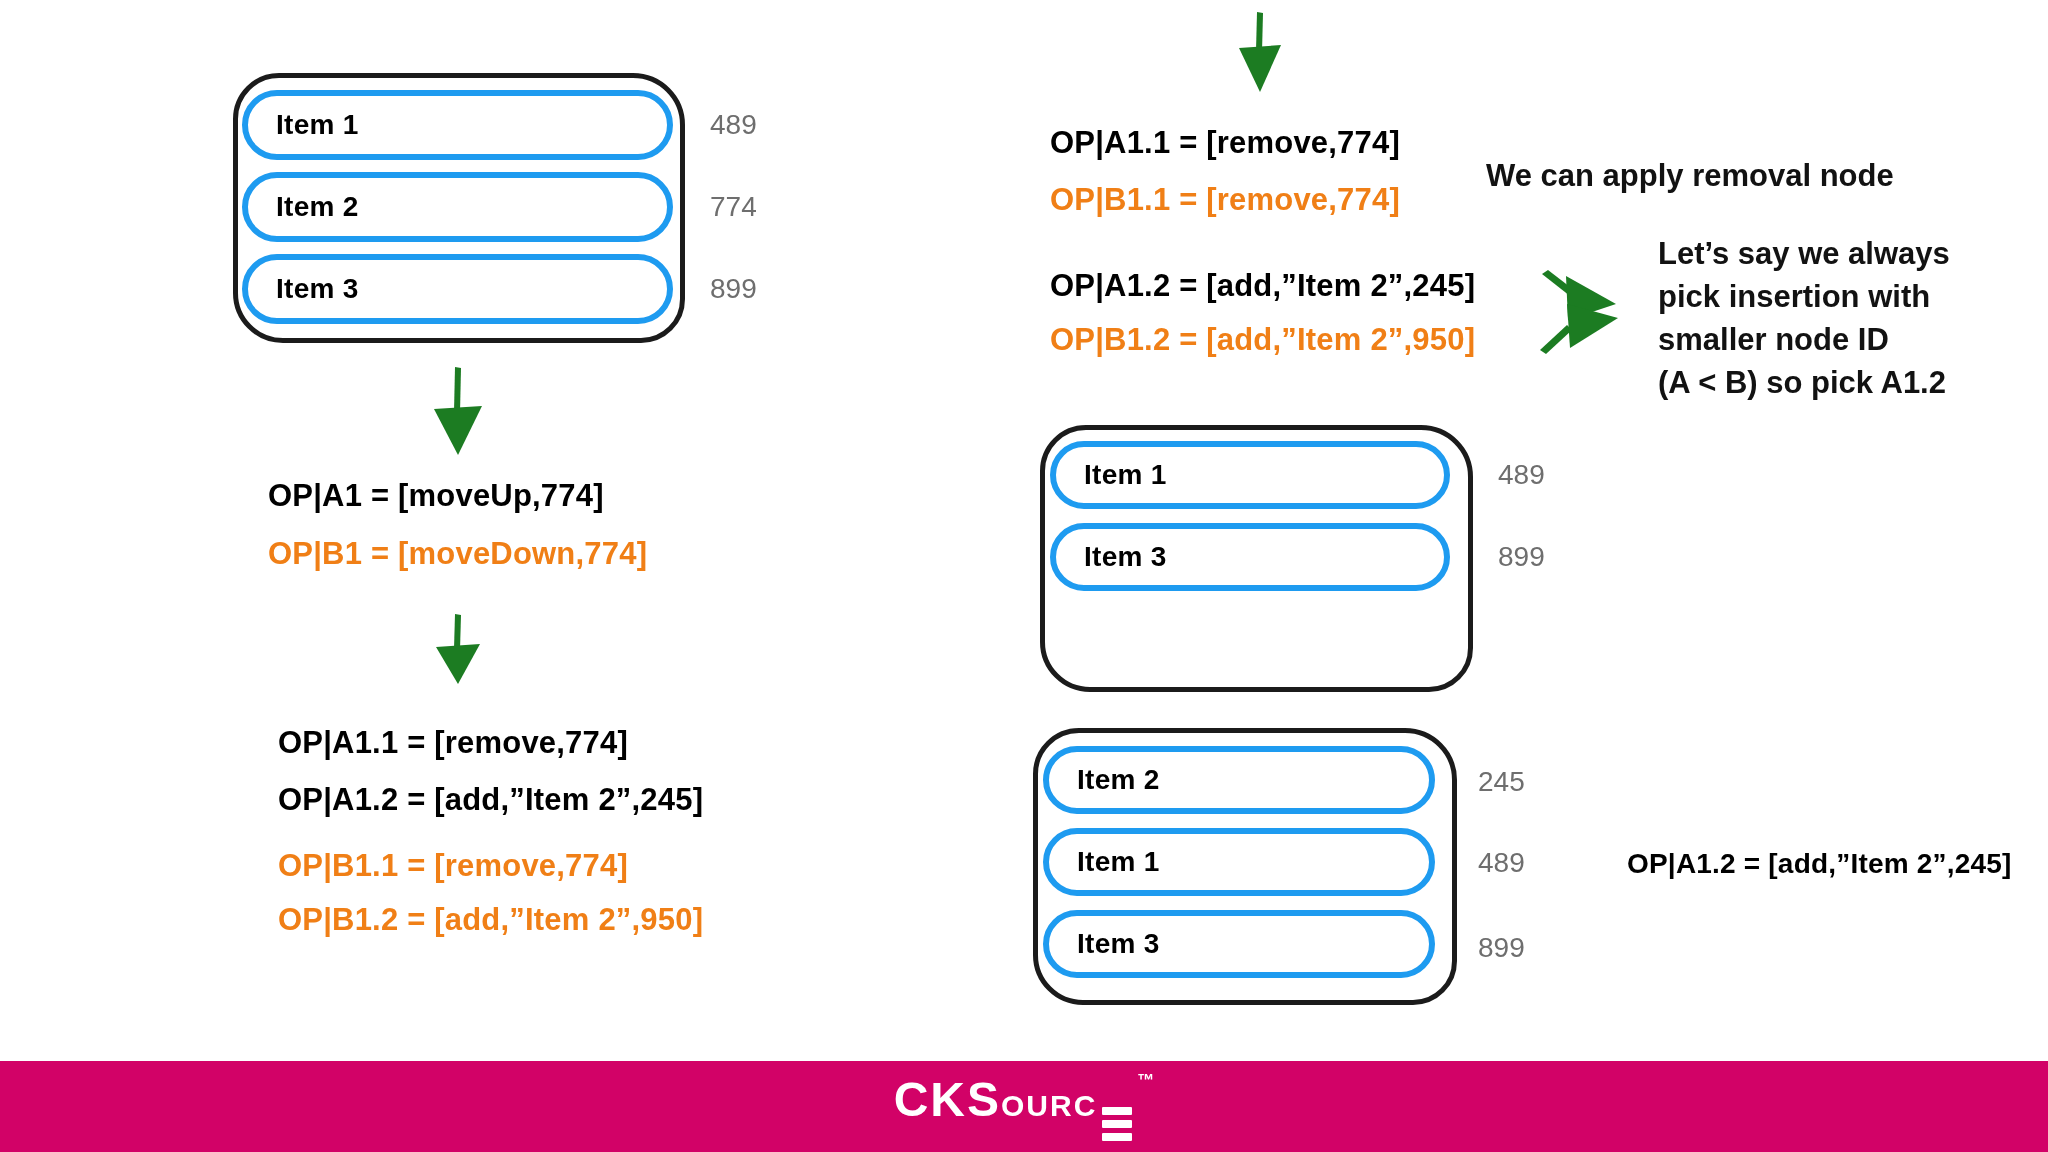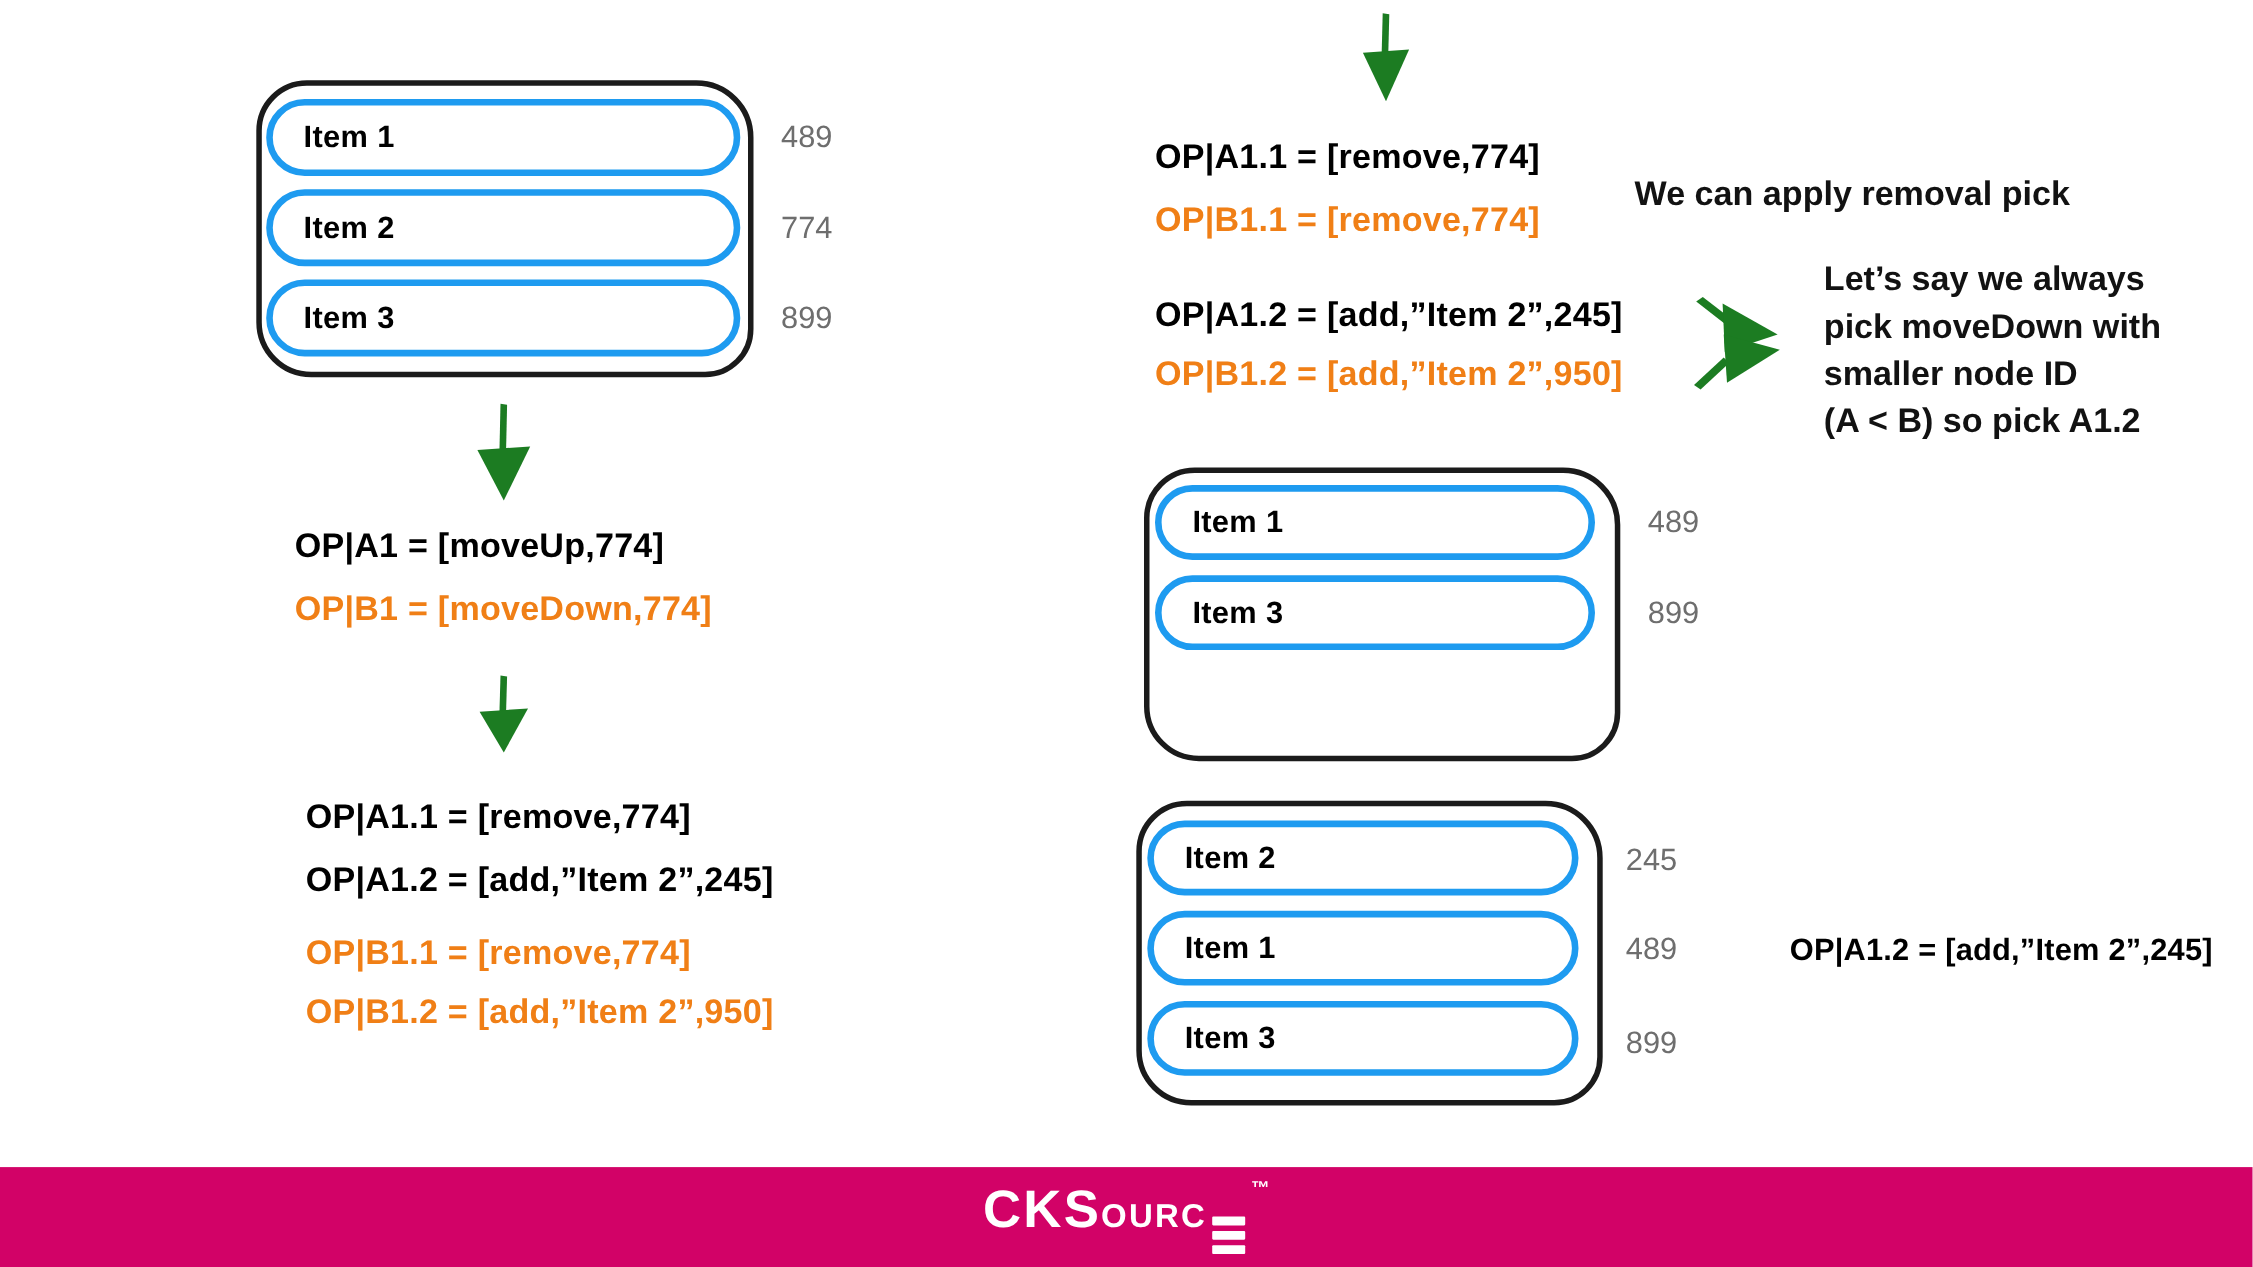--- a/index.html
+++ b/index.html
@@ -150,37 +150,37 @@
   <div class="arrow" style="left:1237px; top:10px;">
     <svg width="46" height="84" viewBox="0 0 46 84">
       <polygon points="20,2 26,3 25,42 19,41" fill="#1c7c22"></polygon>
       <polygon points="2,38 44,35 23,82" fill="#1c7c22"></polygon>
     </svg>
   </div>
 
   <div class="op green" style="left:1050px; top:125px;">OP|A1.1 = [remove,774]</div>
   <div class="op orange" style="left:1050px; top:182px;">OP|B1.1 = [remove,774]</div>
 
-  <div class="note" style="left:1486px; top:158px;">We can apply removal pick</div>
+  <div class="note" style="left:1486px; top:158px;">We can apply removal node</div>
 
   <div class="op green" style="left:1050px; top:268px;">OP|A1.2 = [add,”Item 2”,245]</div>
   <div class="op orange" style="left:1050px; top:322px;">OP|B1.2 = [add,”Item 2”,950]</div>
 
   <div class="arrow" style="left:1540px; top:262px;">
     <svg width="85" height="95" viewBox="0 0 85 95">
       <polygon points="2,12 8,8 34,28 30,34" fill="#1c7c22"></polygon>
       <polygon points="26,14 76,42 28,58" fill="#1c7c22"></polygon>
       <polygon points="0,88 6,92 32,68 27,63" fill="#1c7c22"></polygon>
       <polygon points="27,42 78,56 30,86" fill="#1c7c22"></polygon>
     </svg>
   </div>
 
   <div class="note" style="left:1638px; top:232px;margin-left:20px;">
     <span class="line">Let’s say we always</span>
-    <span class="line">pick moveDown with</span>
+    <span class="line">pick insertion with</span>
     <span class="line">smaller node ID</span>
     <span class="line">(A &lt; B) so pick A1.2</span>
   </div>
 
   <div class="listgroup" style="left:1040px; top:425px;">
     <div class="listbox" style="left:0; top:0; width:433px; height:267px;"></div>
     <div class="pill" style="left:10px; top:16px; width:400px; height:68px;">
       <span class="pill-label">Item 1</span>
     </div>
     <div class="pill" style="left:10px; top:98px; width:400px; height:68px;">

